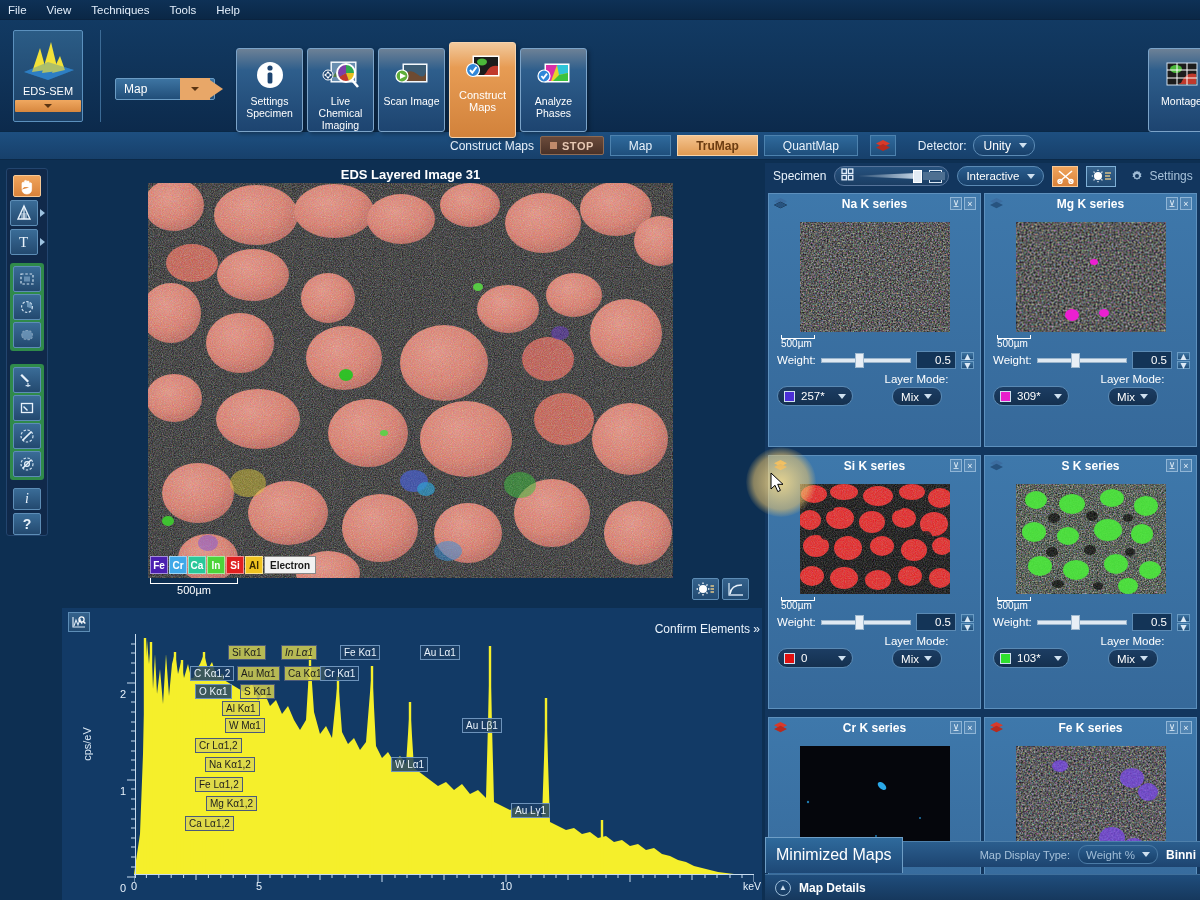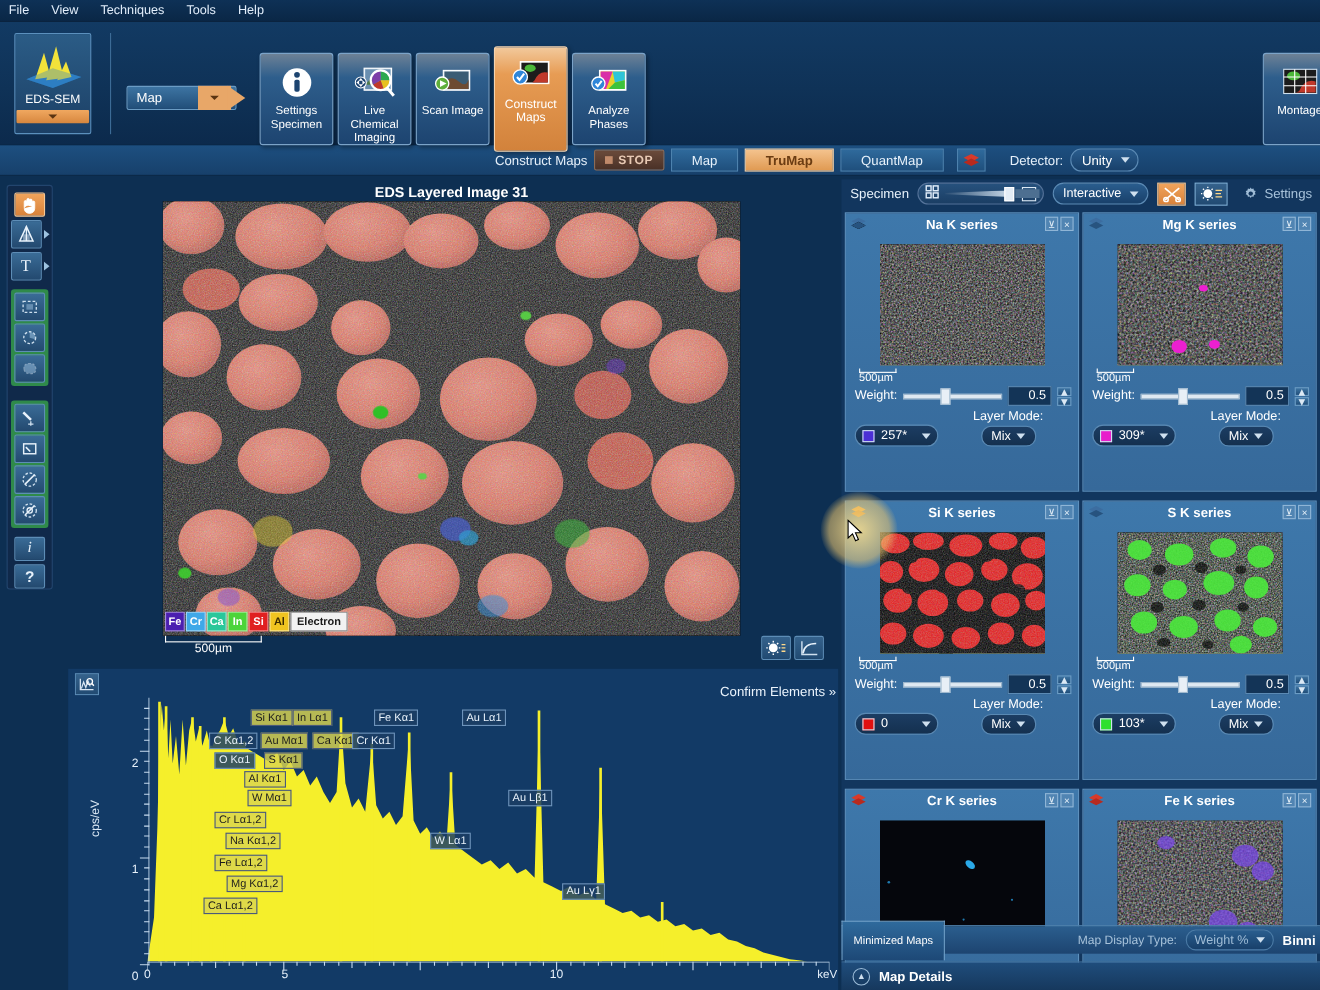--- a/index.html
+++ b/index.html
@@ -196,21 +196,21 @@
   .colorsel .sw { width:11px;height:11px;border:1px solid #cfe0ef;}
   .lmwrap { flex:1; text-align:center; }
   .lmwrap .lb { font-size:11.5px;color:#fff; display:block; margin-bottom:2px;}
   .lmsel { width:50px;height:19px;margin:0 auto; background:linear-gradient(#1c3d63,#14304f); border:1px solid #5a89b3;
       border-radius:9px; display:flex;align-items:center;justify-content:center;gap:5px;font-size:11.5px;color:#fff;}
   .tri { width:0;height:0;border-left:4px solid transparent;border-right:4px solid transparent;border-top:5px solid #cfe0ef;}
   
   #minbar { position:absolute; left:765px; top:841px; width:435px; height:26px;
      background:linear-gradient(#2b5e8e,#1d4470); border-top:1px solid #4e80ab; display:flex; align-items:center;}
   #mintab { height:36px; padding:0 10px; background:linear-gradient(#2f6a9c,#1d4876);
-     border:1px solid #6e9ec6; border-bottom:none; display:flex;align-items:center; font-size:10px;color:#fff;}
+     border:1px solid #6e9ec6; border-bottom:none; display:flex;align-items:center; font-size:16px;color:#fff;}
   #mdtbar { flex:1; display:flex; align-items:center; justify-content:flex-end; gap:8px; padding-right:4px; }
   #mdtbar .lb { font-size:11px; color:#a7c2da;}
   #wpctsel { height:19px;padding:0 7px;background:linear-gradient(#2a5d8e,#18406a);border:1px solid #4b7ba6;
      border-radius:9px; display:flex;align-items:center;gap:7px;font-size:11.5px;color:#9fbcd6;}
   #binlbl { font-size:12px; color:#fff; font-weight:bold;}
   #mapdetails { position:absolute; left:765px; top:874px; width:435px; height:26px;
      background:linear-gradient(#1f4d7c,#16385d); border-top:1px solid #3f6f9b; display:flex;align-items:center;gap:8px;padding-left:10px;}
   #mapdetails .circ { width:16px;height:16px;border-radius:50%;border:1px solid #9cbcd8;
      display:flex;align-items:center;justify-content:center;font-size:8px;color:#cfe0ef;}
   #mapdetails .tt { font-size:12px; font-weight:bold; color:#fff; }
@@ -702,21 +702,21 @@
       <line x1="9" y1="39" x2="4" y2="39"></line>
         <line x1="9" y1="29" x2="4" y2="29"></line>
         <line x1="9" y1="19" x2="4" y2="19"></line>
       <line x1="9" y1="10" x2="4" y2="10"></line>
     </g>
   </svg>
 
   <div class="peaklbl dk" style="left:128px;top:58px;">C Kα1,2</div>
   <div class="peaklbl dk" style="left:133px;top:76px;">O Kα1</div>
   <div class="peaklbl" style="left:166px;top:37px;">Si Kα1</div>
-  <div class="peaklbl" style="left:204px;top:37px;">In Lα1</div>
+  <div class="peaklbl" style="left:219px;top:37px;font-style:italic;">In Lα1</div>
   <div class="peaklbl" style="left:175px;top:58px;">Au Mα1</div>
   <div class="peaklbl" style="left:222px;top:58px;">Ca Kα1</div>
   <div class="peaklbl" style="left:178px;top:76px;">S Kα1</div>
   <div class="peaklbl" style="left:160px;top:93px;">Al Kα1</div>
   <div class="peaklbl" style="left:163px;top:110px;">W Mα1</div>
   <div class="peaklbl" style="left:133px;top:130px;">Cr Lα1,2</div>
   <div class="peaklbl" style="left:143px;top:149px;">Na Kα1,2</div>
   <div class="peaklbl" style="left:133px;top:169px;">Fe Lα1,2</div>
   <div class="peaklbl" style="left:144px;top:188px;">Mg Kα1,2</div>
   <div class="peaklbl" style="left:123px;top:208px;">Ca Lα1,2</div>

